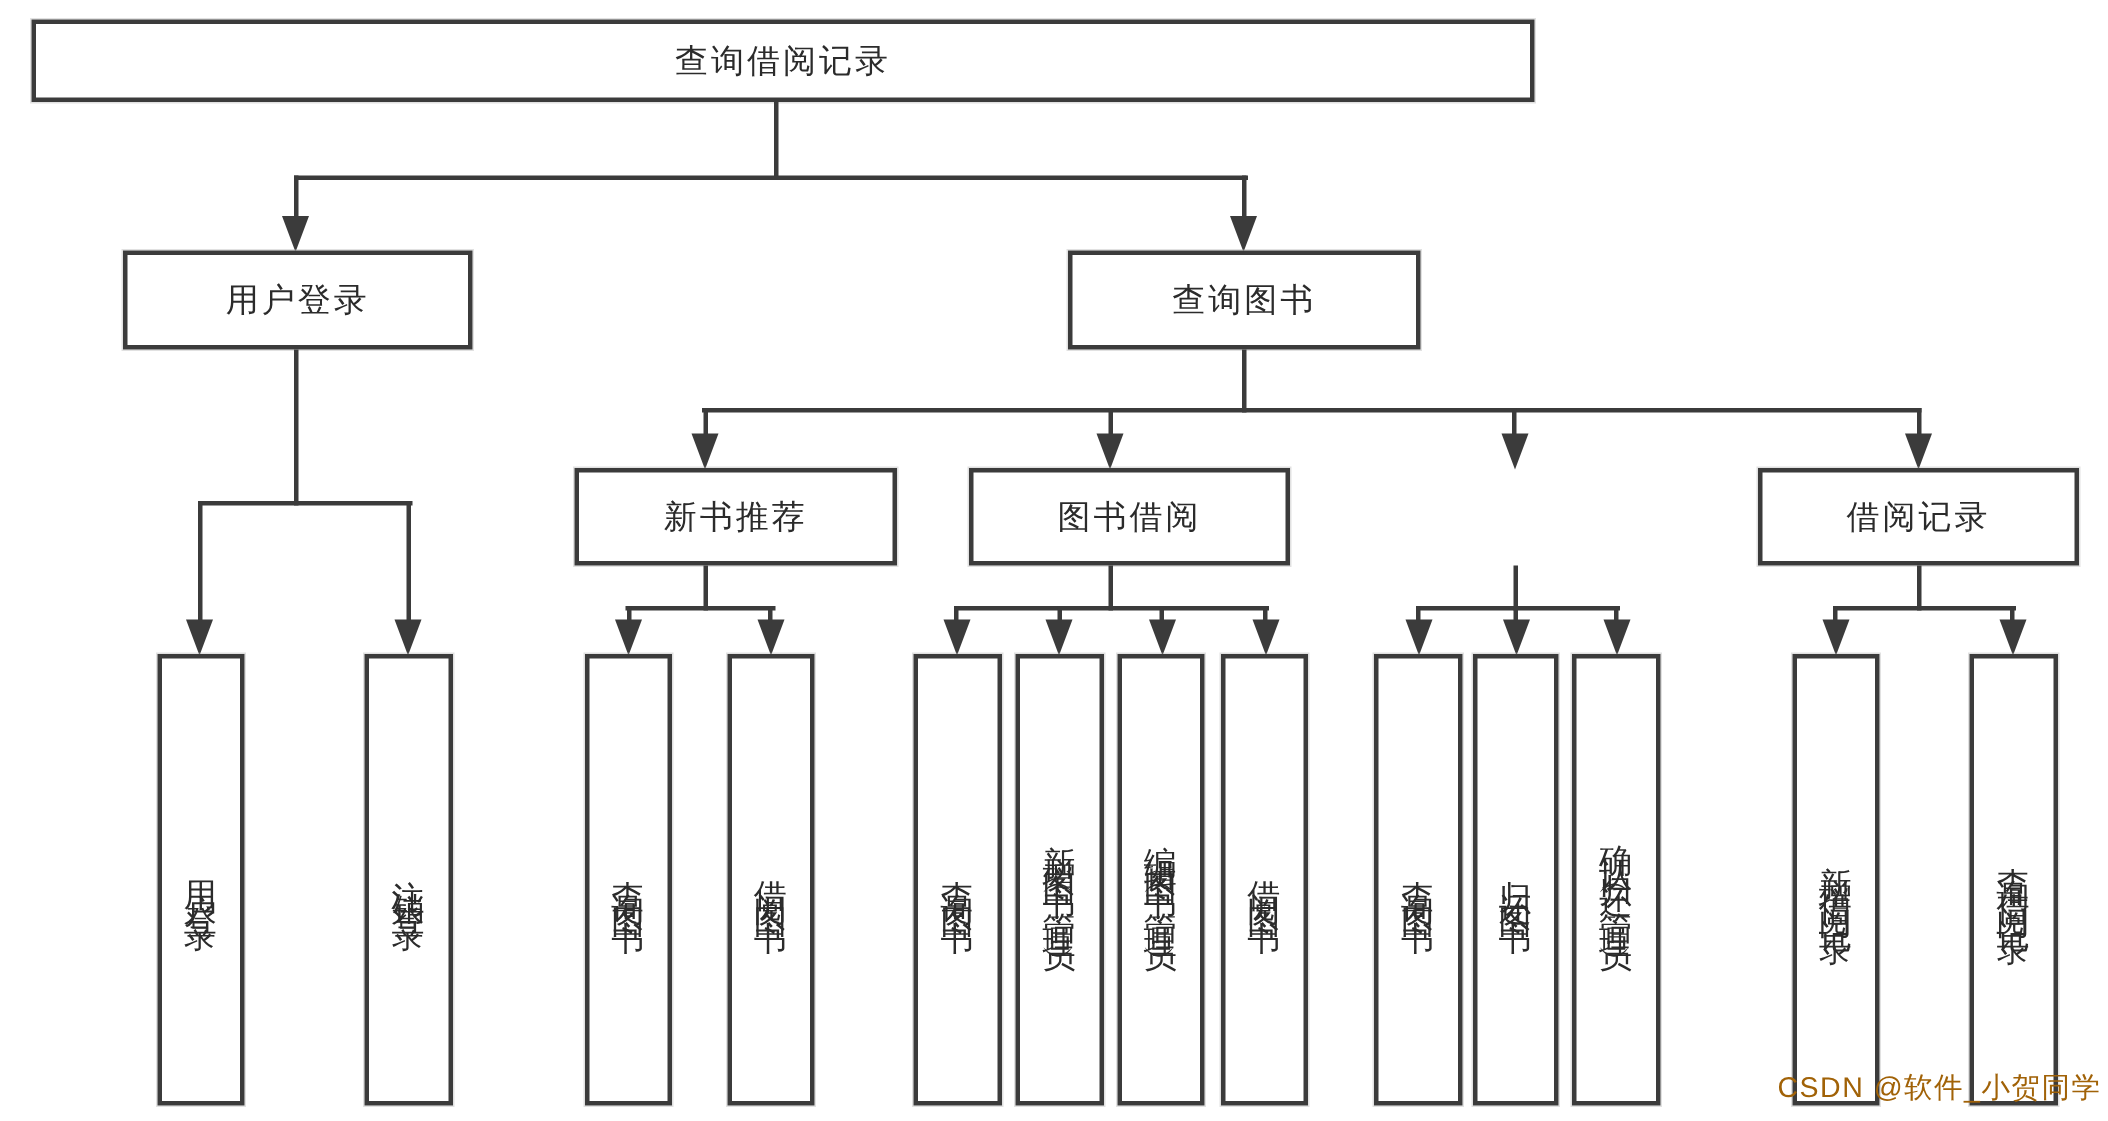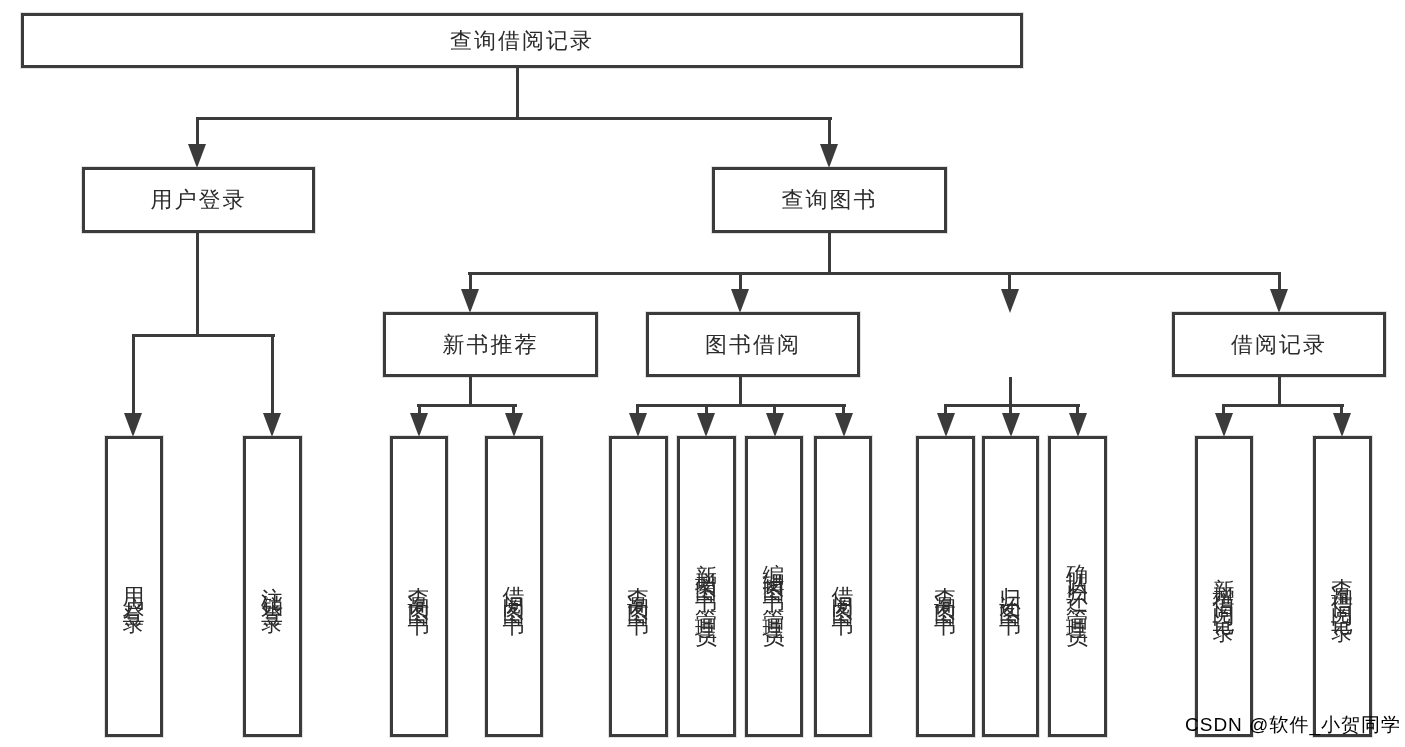--- a/index.html
+++ b/index.html
@@ -36,21 +36,21 @@
     position:absolute;
     width:0; height:0;
     border-left:9px solid transparent;
     border-right:9px solid transparent;
     border-top:24px solid #3b3b3b;
   }
   .watermark {
     position:absolute;
     left:1185px; top:712px;
     font-size:19px;
-    color:#000000;
+    color:#a16207;
     letter-spacing:1px;
     z-index:9;
     white-space:nowrap;
   }
 </style>
 </head>
 <body>
 
 <div id="canvas">
 

